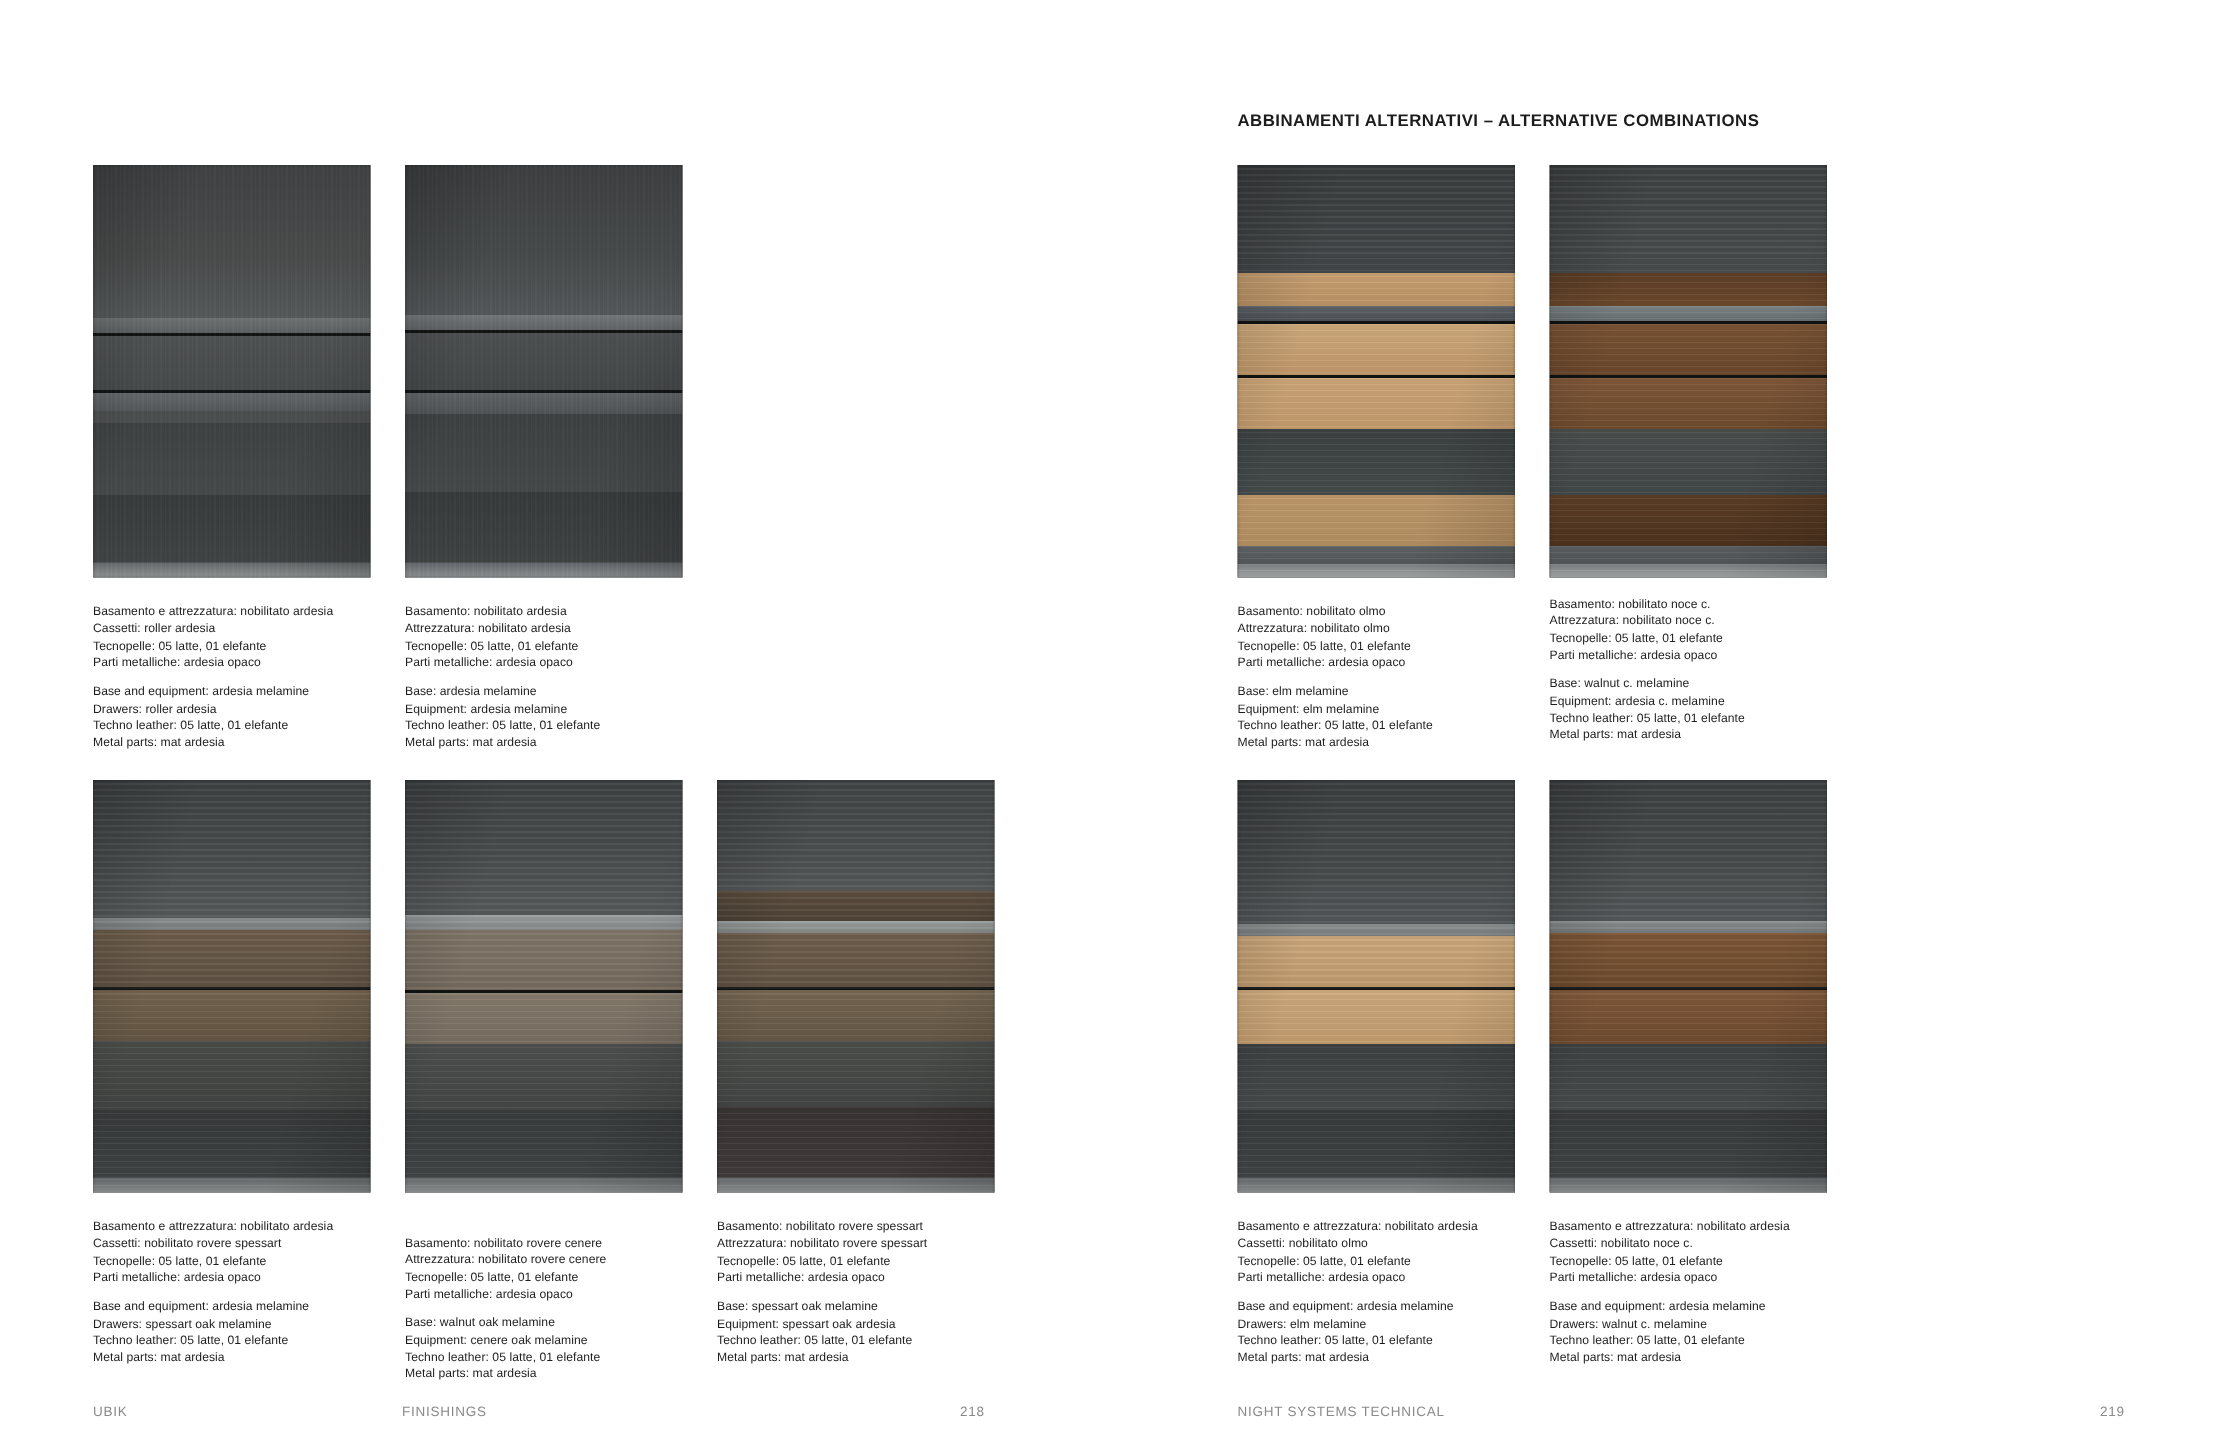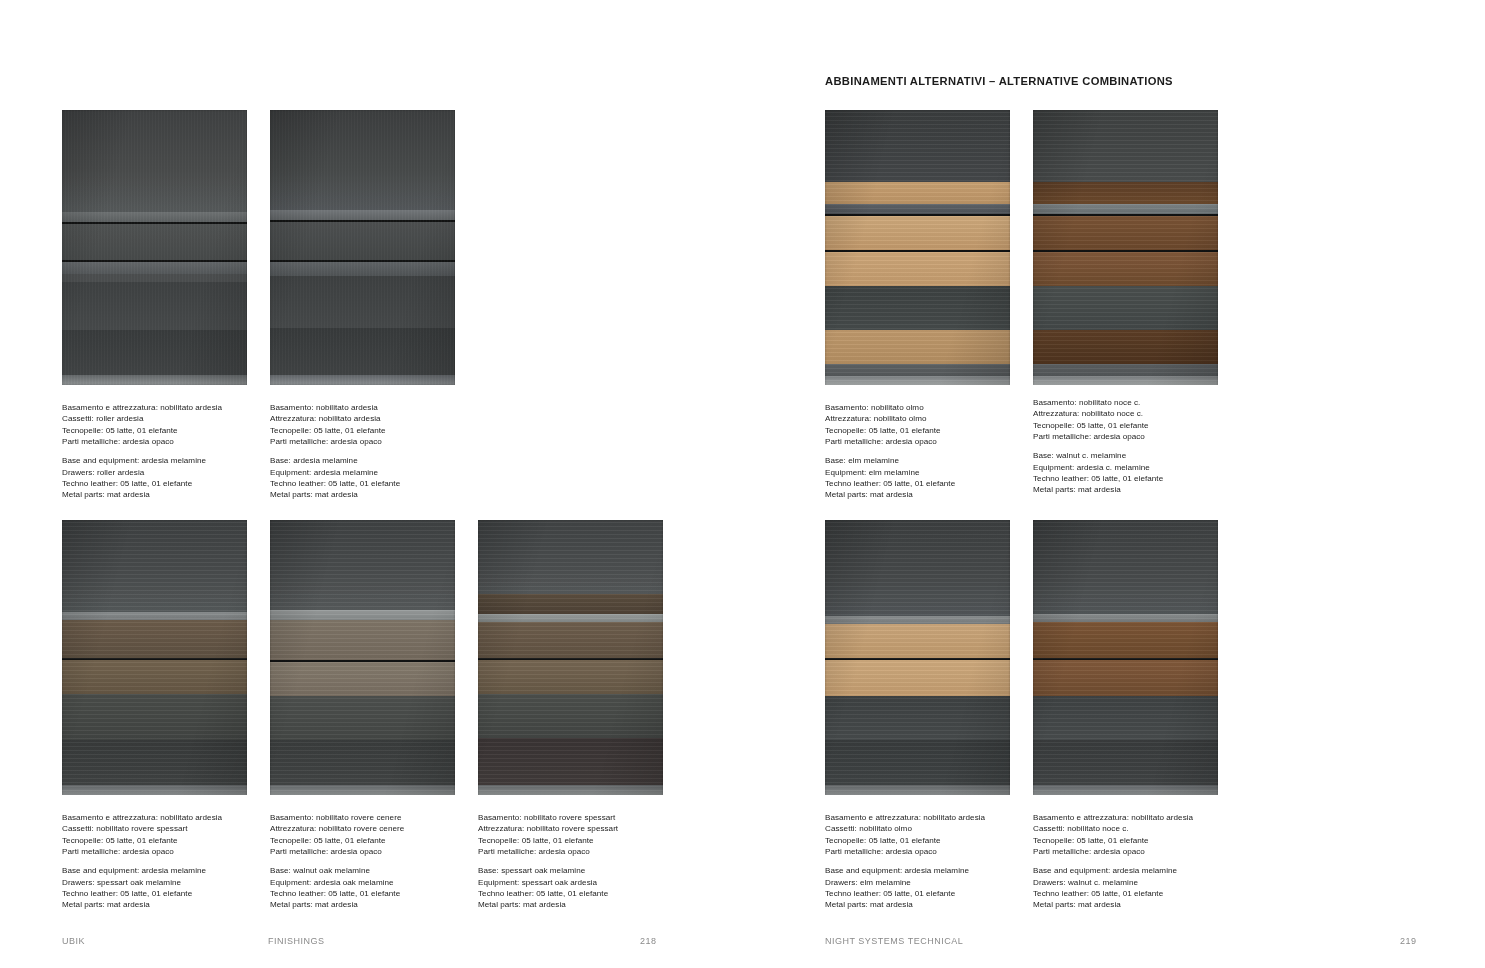--- a/index.html
+++ b/index.html
@@ -174,28 +174,28 @@
           <div class="band" style="top:90px; height:10px; background:linear-gradient(180deg,#9a9e9e 0%,#82868700 100%),#868a8a;"></div>
           <div class="band" style="top:100px;height:40px; background:linear-gradient(180deg,#807668 0%,#756b5e 100%);"></div>
           <div class="seam" style="top:140px;"></div>
           <div class="band" style="top:142px;height:34px; background:linear-gradient(180deg,#867c6e 0%,#786e61 100%);"></div>
           <div class="band" style="top:176px;height:44px; background:linear-gradient(180deg,#4d504e 0%,#454846 100%);"></div>
           <div class="band" style="top:220px;height:45px; background:linear-gradient(180deg,#3a3d3d 0%,#424545 100%);"></div>
           <div class="band" style="top:265px;height:10px; background:linear-gradient(180deg,#666a6c 0%,#909494 100%);"></div>
           <div class="grainH"></div>
           <div class="vign"></div>
         </div>
-        <div class="cap" style="top:292px; left:0;">
+        <div class="cap" style="top:303px; left:0;">
           <p>Basamento: nobilitato rovere cenere</p>
           <p>Attrezzatura: nobilitato rovere cenere</p>
           <p>Tecnopelle: 05 latte, 01 elefante</p>
           <p>Parti metalliche: ardesia opaco</p>
           <div class="gap"></div>
           <p>Base: walnut oak melamine</p>
-          <p>Equipment: ardesia oak melamine</p>
+          <p>Equipment: cenere oak melamine</p>
           <p>Techno leather: 05 latte, 01 elefante</p>
           <p>Metal parts: mat ardesia</p>
         </div>
       </div>
 
       <div class="cell">
         <div class="photo">
           <div class="band" style="top:0;   height:74px;  background:linear-gradient(180deg,#414445 0%,#4d5051 70%,#565a5b 100%);"></div>
           <div class="band" style="top:74px; height:20px; background:linear-gradient(180deg,#5c4e3f 0%,#4f4336 100%);"></div>
           <div class="band" style="top:94px; height:8px;  background:linear-gradient(180deg,#9ba09f 0%,#868b8a 100%);"></div>

